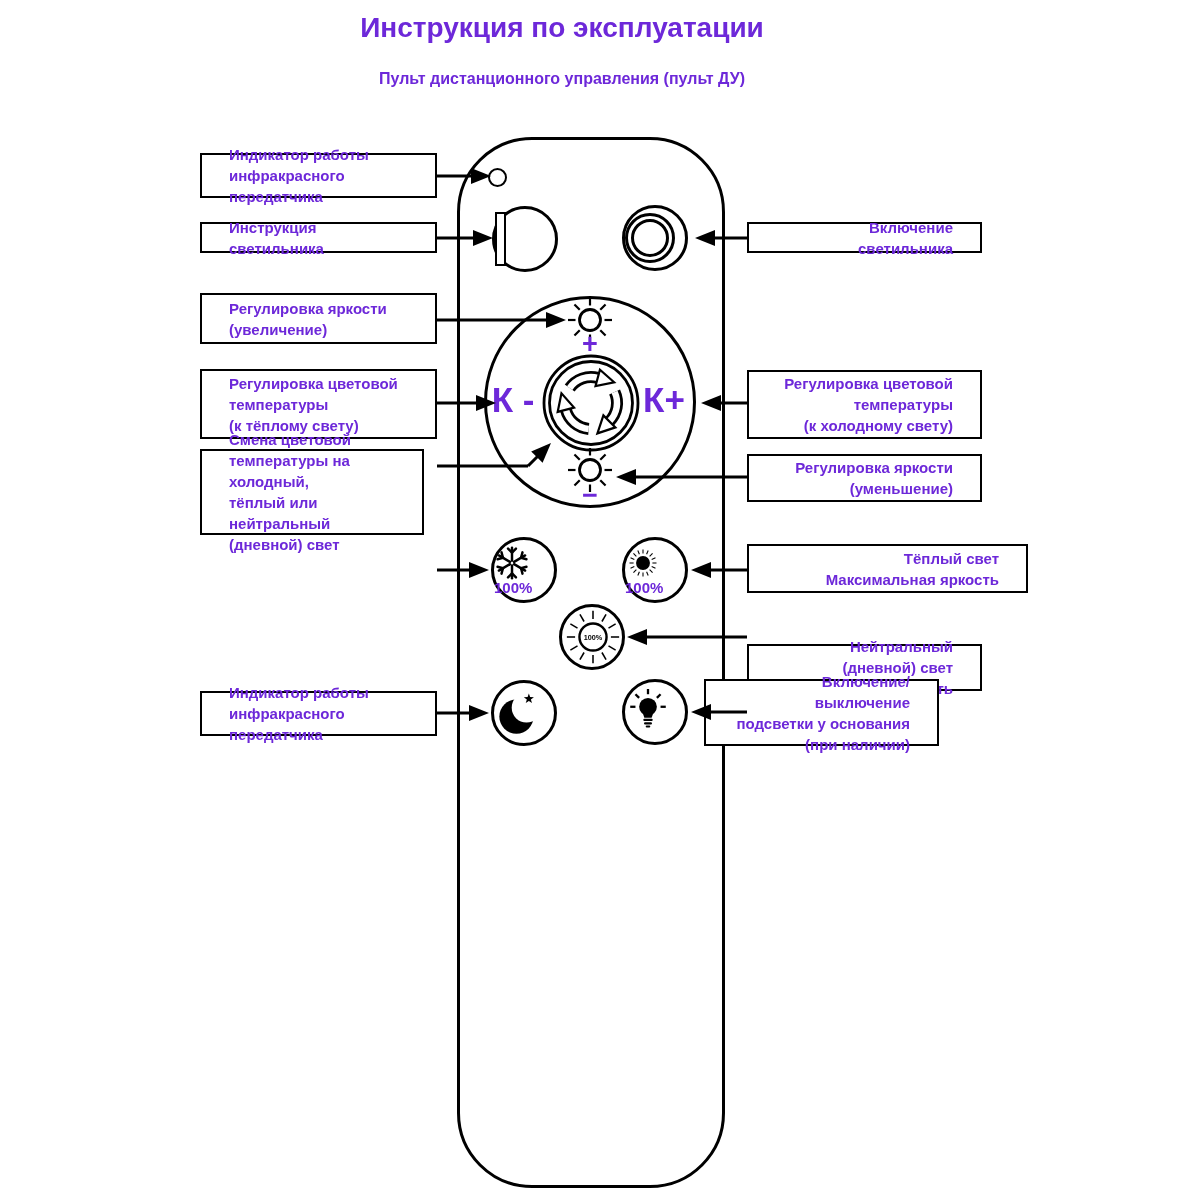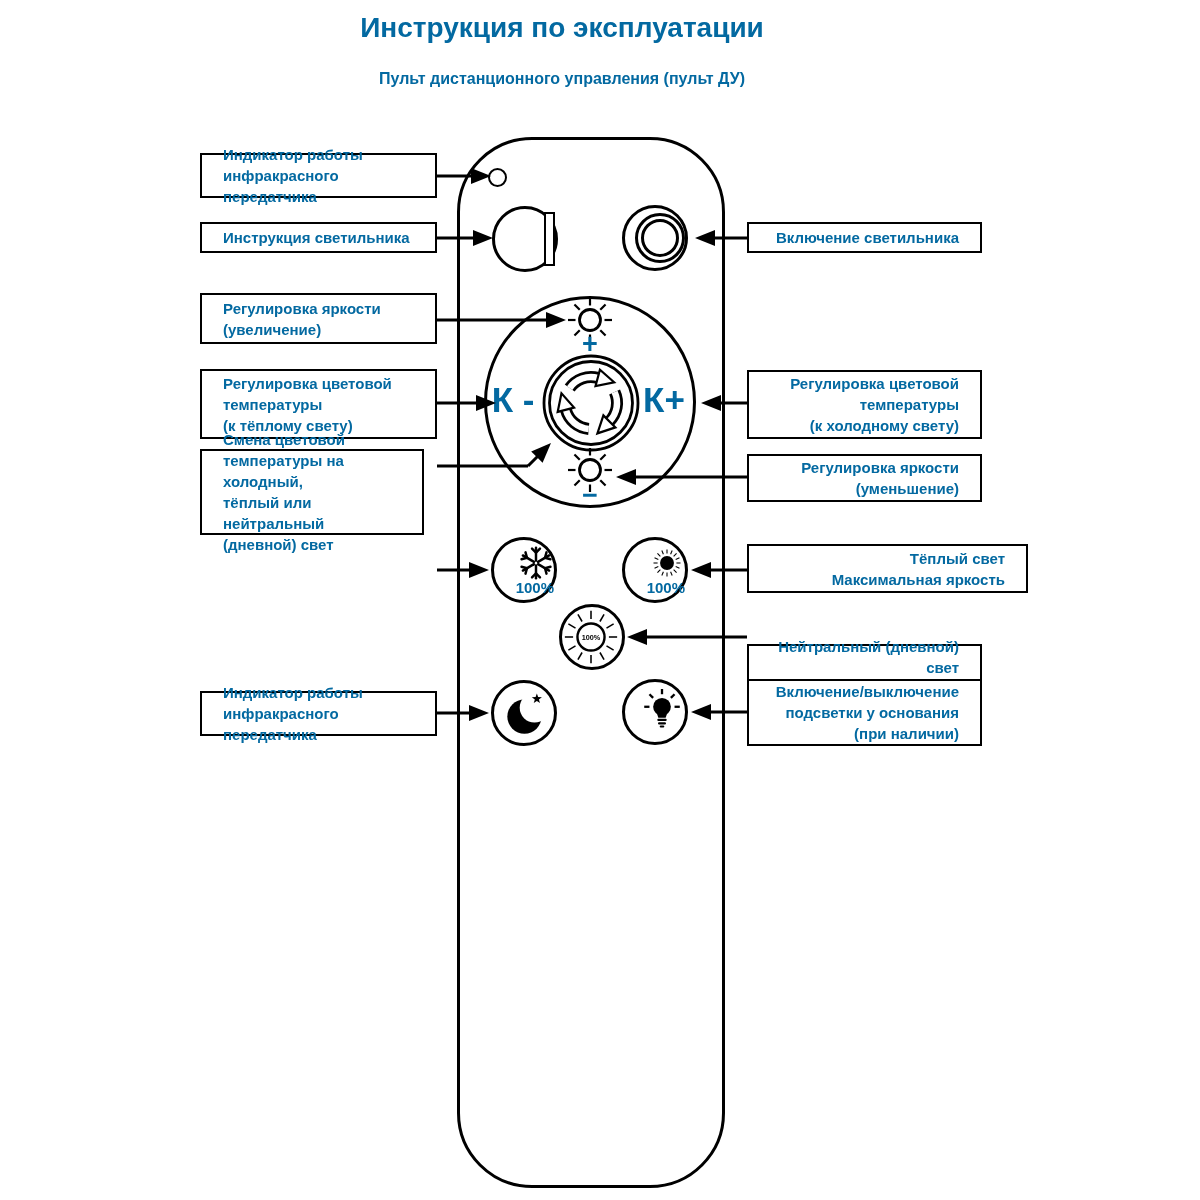--- a/index.html
+++ b/index.html
@@ -1,46 +1,46 @@
 <!DOCTYPE html>
 <html><head>
 <meta charset="utf-8">
 <style>
   html,body{margin:0;padding:0;background:#ffffff;}
   .page{position:relative;width:1200px;height:1200px;background:#fff;overflow:hidden;
-        font-family:"Liberation Sans",sans-serif;font-weight:700;color:#0369a1;}
+        font-family:"Liberation Sans",sans-serif;font-weight:700;color:#6d28d9;}
   .title{position:absolute;top:12px;left:0;width:1124px;text-align:center;font-size:28px;}
   .subtitle{position:absolute;top:70px;left:0;width:1124px;text-align:center;font-size:16px;}
 
   
   .callout{position:absolute;border:2px solid #000;box-sizing:border-box;background:#fff;
-           font-size:15px;line-height:21px;white-space:pre-line;padding:2px 21px;
+           font-size:15px;line-height:21px;white-space:pre-line;padding:2px 27px;
            display:flex;align-items:center;z-index:2;}
   .callout.rt{text-align:right;justify-content:flex-end;}
   #lb0{left:200px;top:153px;width:237px;height:45px}
   #lb1{left:200px;top:222px;width:237px;height:31px}
   #lb2{left:200px;top:293px;width:237px;height:51px}
   #lb3{left:200px;top:369px;width:237px;height:70px}
   #lb4{left:200px;top:449px;width:224px;height:86px}
   #lb5{left:200px;top:546px;width:237px;height:48px}
   #lb6{left:200px;top:691px;width:237px;height:45px}
   #rb0{left:747px;top:222px;width:235px;height:31px}
   #rb1{left:747px;top:370px;width:235px;height:69px}
   #rb2{left:747px;top:454px;width:235px;height:48px}
   #rb3{left:747px;top:544px;width:281px;height:49px}
   #rb4{left:747px;top:644px;width:235px;height:47px}
-  #rb5{left:747px;top:679px;width:235px;height:67px}
+  #rb5{left:704px;top:679px;width:235px;height:67px}
 
   
   .remote{position:absolute;left:457px;top:137px;width:268px;height:1051px;box-sizing:border-box;
           border:3px solid #000;border-radius:75px;background:#fff;z-index:1;}
   .irdot{position:absolute;left:488px;top:168px;width:19px;height:19px;border:2.5px solid #000;
          border-radius:50%;box-sizing:border-box;z-index:2;}
   .btn{position:absolute;box-sizing:border-box;border:3px solid #000;border-radius:50%;background:#fff;
-       display:flex;flex-direction:column;align-items:flex-end;justify-content:center;z-index:2;}
+       display:flex;flex-direction:column;align-items:flex-start;justify-content:center;z-index:2;}
   #power-off{left:492px;top:206px;width:66px;height:66px}
   #power-off .bar{width:11px;height:54px;border:2px solid #000;box-sizing:border-box;background:#fff;}
   #power-on{left:622px;top:205px;width:66px;height:66px}
   #power-on .ring1{width:50px;height:50px;border:3px solid #000;border-radius:50%;box-sizing:border-box;
                    display:flex;align-items:center;justify-content:center;}
   #power-on .ring2{width:38px;height:38px;border:3px solid #000;border-radius:50%;box-sizing:border-box;}
   .dial{position:absolute;left:484px;top:296px;width:212px;height:212px;border:3px solid #000;
         border-radius:50%;box-sizing:border-box;background:#fff;z-index:1;}
   .abs{position:absolute;z-index:2;}
   .dial-sign{position:absolute;z-index:2;text-align:center;}

